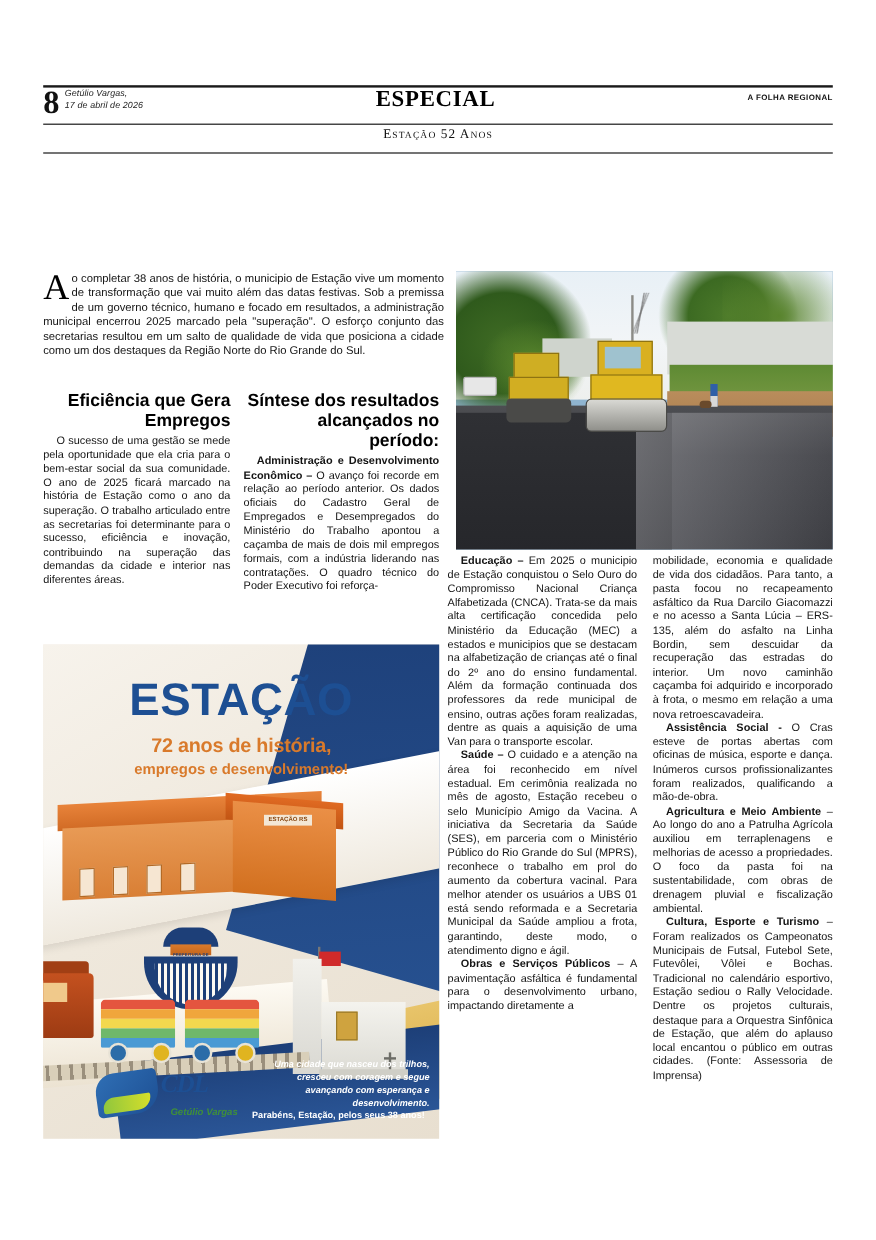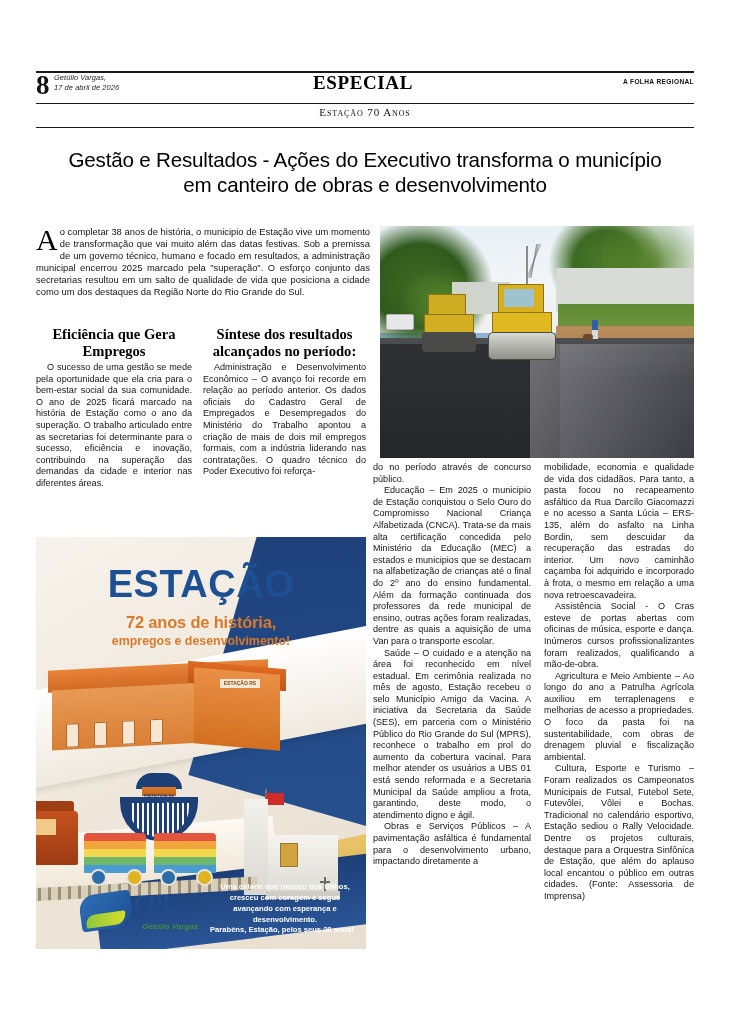--- a/index.html
+++ b/index.html
@@ -123,25 +123,25 @@
       linear-gradient(100deg, transparent 48%, rgba(110,110,110,.75) 49%, transparent 50%),
       linear-gradient(106deg, transparent 48%, rgba(110,110,110,.6) 49%, transparent 50%),
       linear-gradient(112deg, transparent 48%, rgba(110,110,110,.5) 49%, transparent 50%);}
   .ph-cars{position:absolute;left:6px;top:88px;width:26px;height:14px;background:#e7e7e7;border:1px solid #b5b5b5;border-radius:2px;}
 
   
   .col{position:absolute;font-size:9.1px;line-height:11.6px;text-align:justify;color:#141414;}
   .col p{margin:0;text-indent:11px;}
   .col p.noind{text-indent:0;}
   .hd-serif{
-    font-family:Liberation Serif, serif;
+    font-family:Liberation Sans, sans-serif;
     font-weight:bold;font-size:14.6px;line-height:17px;color:#000;
-    margin:0 0 2px 0;text-indent:0;text-align:center;
-  }
-  .run-in{font-weight:normal;}
+    margin:0 0 2px 0;text-indent:0;text-align:right;
+  }
+  .run-in{font-weight:bold;}
 
   #col1{left:36px;top:326px;width:156px;}
   #col2{left:203px;top:326px;width:163px;}
   #col3{left:373px;top:462px;width:158px;}
   #col4{left:544px;top:462px;width:150px;}
 
   
   .ad{
     position:absolute;left:36px;top:537px;width:330px;height:412px;
     overflow:hidden;background:#f4efe6;
@@ -229,46 +229,45 @@
     border-radius:16px 4px 20px 4px;transform:rotate(-8deg);}
   .cdl-swoosh2{position:absolute;left:6px;top:24px;width:40px;height:13px;
     background:linear-gradient(90deg,#8fc63d,#d6df2a);border-radius:10px 2px 12px 2px;transform:rotate(-8deg);}
   .cdl-txt{position:absolute;left:54px;top:2px;
     font-family:"Liberation Serif", serif;
     font-style:italic;font-weight:bold;font-size:21px;color:#1d4f93;letter-spacing:-1px;}
   .cdl-sub{position:absolute;left:62px;top:33px;
     font-style:italic;font-weight:bold;font-size:8px;color:#3f8f3a;}
   .slogan{
     position:absolute;left:176px;top:14px;width:146px;
-    text-align:center;color:#fff;
-    font-size:7.6px;line-height:11px;font-weight:bold;
+    text-align:right;color:#fff;
+    font-size:7.6px;line-height:11px;font-weight:bold;font-style:italic;
   }
   .slogan-last{
     position:absolute;left:168px;top:58px;width:156px;
     text-align:center;color:#fff;font-size:7.6px;font-weight:bold;
   }
 </style>
 </head>
 <body>
 
 <div class="page">
 
   <div class="rule-top"></div>
   <div class="masthead">
     <div class="folio">8</div>
     <div class="folio-date">Getúlio Vargas,
 17 de abril de 2026</div>
     <div class="section-title">ESPECIAL</div>
     <div class="paper-name">A FOLHA REGIONAL</div>
   </div>
   <div class="rule-mid"></div>
-  <div class="kicker">Estação 70 Anos</div>
+  <div class="kicker">Estação 52 Anos</div>
   <div class="rule-bot"></div>
 
-  <h1 class="headline">Gestão e Resultados - Ações do Executivo transforma o município em canteiro de obras e desenvolvimento</h1>
 
   <div class="lead">
     <span class="dropcap">A</span><span>o completar 38 anos de história, o municipio de Estação vive um momento de transformação que vai muito além das datas festivas. Sob a premissa de um governo técnico, humano e focado em resultados, a administração municipal encerrou 2025 marcado pela "superação". O esforço conjunto das secretarias resultou em um salto de qualidade de vida que posiciona a cidade como um dos destaques da Região Norte do Rio Grande do Sul.</span>
   </div>
 
   <div class="photo">
     <div class="ph-sky"></div>
     <div class="ph-treeL"></div>
     <div class="ph-treeL2"></div>
     <div class="ph-palm"></div>
@@ -298,25 +297,24 @@
     <div class="ph-dog"></div>
   </div>
 
   <div class="col" id="col1">
     <div class="hd-serif">Eficiência que Gera Empregos</div>
     <p>O sucesso de uma gestão se mede pela oportunidade que ela cria para o bem-estar social da sua comunidade. O ano de 2025 ficará marcado na história de Estação como o ano da superação. O trabalho articulado entre as secretarias foi determinante para o sucesso, eficiência e inovação, contribuindo na superação das demandas da cidade e interior nas diferentes áreas.</p>
   </div>
 
   <div class="col" id="col2">
     <div class="hd-serif">Síntese dos resultados alcançados no período:</div>
-    <p><span class="run-in">Administração e Desenvolvimento Econômico – </span><span>O avanço foi recorde em relação ao período anterior. Os dados oficiais do Cadastro Geral de Empregados e Desempregados do Ministério do Trabalho apontou a criação de mais de dois mil empregos formais, com a indústria liderando nas contratações. O quadro técnico do Poder Executivo foi reforça-</span></p>
+    <p><span class="run-in">Administração e Desenvolvimento Econômico – </span><span>O avanço foi recorde em relação ao período anterior. Os dados oficiais do Cadastro Geral de Empregados e Desempregados do Ministério do Trabalho apontou a caçamba de mais de dois mil empregos formais, com a indústria liderando nas contratações. O quadro técnico do Poder Executivo foi reforça-</span></p>
   </div>
 
   <div class="col" id="col3">
-    <p class="noind">do no período através de concurso público.</p>
     <p><span class="run-in">Educação – </span><span>Em 2025 o municipio de Estação conquistou o Selo Ouro do Compromisso Nacional Criança Alfabetizada (CNCA). Trata-se da mais alta certificação concedida pelo Ministério da Educação (MEC) a estados e municipios que se destacam na alfabetização de crianças até o final do 2º ano do ensino fundamental. Além da formação continuada dos professores da rede municipal de ensino, outras ações foram realizadas, dentre as quais a aquisição de uma Van para o transporte escolar.</span></p>
     <p><span class="run-in">Saúde – </span><span>O cuidado e a atenção na área foi reconhecido em nível estadual. Em cerimônia realizada no mês de agosto, Estação recebeu o selo Município Amigo da Vacina. A iniciativa da Secretaria da Saúde (SES), em parceria com o Ministério Público do Rio Grande do Sul (MPRS), reconhece o trabalho em prol do aumento da cobertura vacinal. Para melhor atender os usuários a UBS 01 está sendo reformada e a Secretaria Municipal da Saúde ampliou a frota, garantindo, deste modo, o atendimento digno e ágil.</span></p>
     <p><span class="run-in">Obras e Serviços Públicos</span><span> – A pavimentação asfáltica é fundamental para o desenvolvimento urbano, impactando diretamente a</span></p>
   </div>
 
   <div class="col" id="col4">
     <p class="noind">mobilidade, economia e qualidade de vida dos cidadãos. Para tanto, a pasta focou no recapeamento asfáltico da Rua Darcilo Giacomazzi e no acesso a Santa Lúcia – ERS-135, além do asfalto na Linha Bordin, sem descuidar da recuperação das estradas do interior. Um novo caminhão caçamba foi adquirido e incorporado à frota, o mesmo em relação a uma nova retroescavadeira.</p>
     <p><span class="run-in">Assistência Social - </span><span>O Cras esteve de portas abertas com oficinas de música, esporte e dança. Inúmeros cursos profissionalizantes foram realizados, qualificando a mão-de-obra.</span></p>
     <p><span class="run-in">Agricultura e Meio Ambiente</span><span> – Ao longo do ano a Patrulha Agrícola auxiliou em terraplenagens e melhorias de acesso a propriedades. O foco da pasta foi na sustentabilidade, com obras de drenagem pluvial e fiscalização ambiental.</span></p>
     <p><span class="run-in">Cultura, Esporte e Turismo</span><span> – Foram realizados os Campeonatos Municipais de Futsal, Futebol Sete, Futevôlei, Vôlei e Bochas. Tradicional no calendário esportivo, Estação sediou o Rally Velocidade. Dentre os projetos culturais, destaque para a Orquestra Sinfônica de Estação, que além do aplauso local encantou o público em outras cidades. (Fonte: Assessoria de Imprensa)</span></p>

